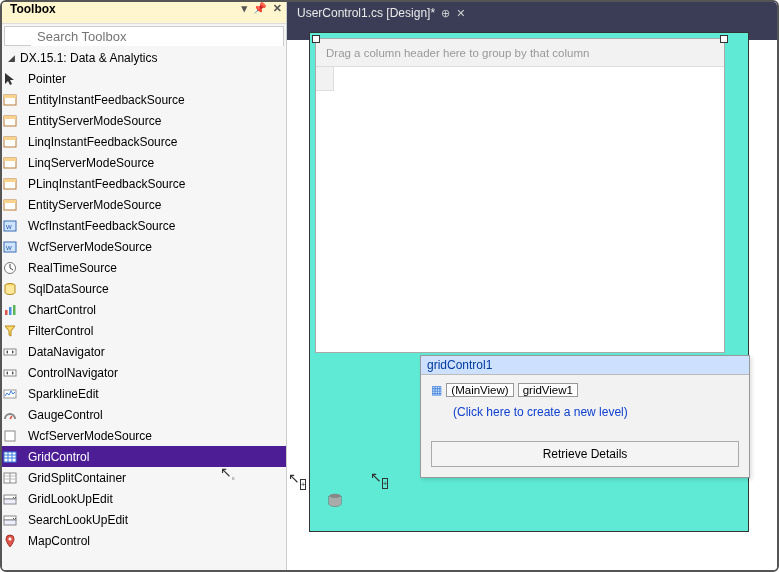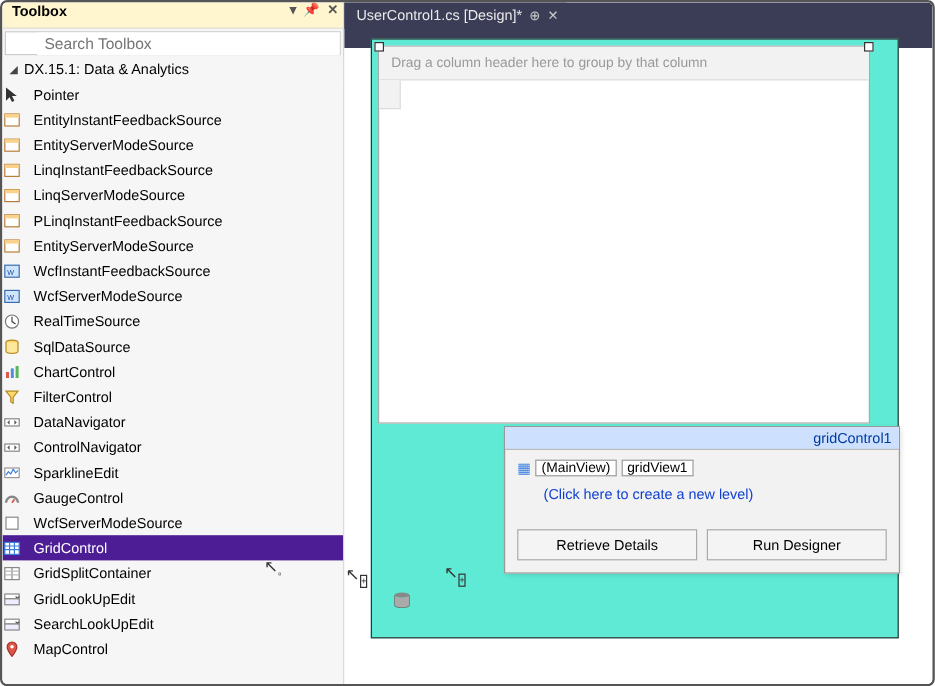--- a/index.html
+++ b/index.html
@@ -111,21 +111,20 @@
   .designer-popup {
     position: absolute; left: 110px; top: 322px;
     width: 330px;
     border: 1px solid #999; background: #f2f2f2;
     box-shadow: 2px 2px 4px rgba(0,0,0,0.12);
   }
   .popup-title {
     background: #cde1ff; color: #003a9e;
     padding: 2px 6px; font-size: 12px;
     border-bottom: 1px solid #bbb;
-    text-align: right;
   }
   .popup-body { padding: 8px 10px; font-size: 12px; }
   .popup-row { display: flex; align-items: center; gap: 4px; margin-bottom: 8px; flex-wrap: wrap;}
   .tag {
     border: 1px solid #999; background: #fff;
     padding: 0 4px; font-size: 11.5px;
   }
   .link { color: #1040d0; cursor: pointer; }
   .popup-buttons { display: flex; gap: 8px; padding: 6px 10px 10px; }
   .popup-buttons button {
@@ -393,21 +392,20 @@
             <span style="color:#3a7fe0;">▦</span>
             <span class="tag">(MainView)</span>
             <span class="tag">gridView1</span>
           </div>
           <div class="popup-row">
             <span class="link" style="margin-left:22px;">(Click here to create a new level)</span>
           </div>
         </div>
         <div class="popup-buttons">
           <button>Retrieve Details</button>
-          <button>Run Designer</button>
         </div>
       </div>
 
       <div class="db-icon">
         <svg width="14" height="14" viewBox="0 0 14 14">
             <ellipse cx="7" cy="3" rx="6" ry="2.2" fill="#888"></ellipse>
             <path d="M1 3v8c0 1.2 2.7 2.2 6 2.2s6-1 6-2.2V3" fill="none" stroke="#666" stroke-width="1"></path>
             <path d="M1 3v8c0 1.2 2.7 2.2 6 2.2s6-1 6-2.2V3c0 1.2-2.7 2.2-6 2.2S1 4.2 1 3z" fill="#aaa"></path>
           </svg>
       </div>

